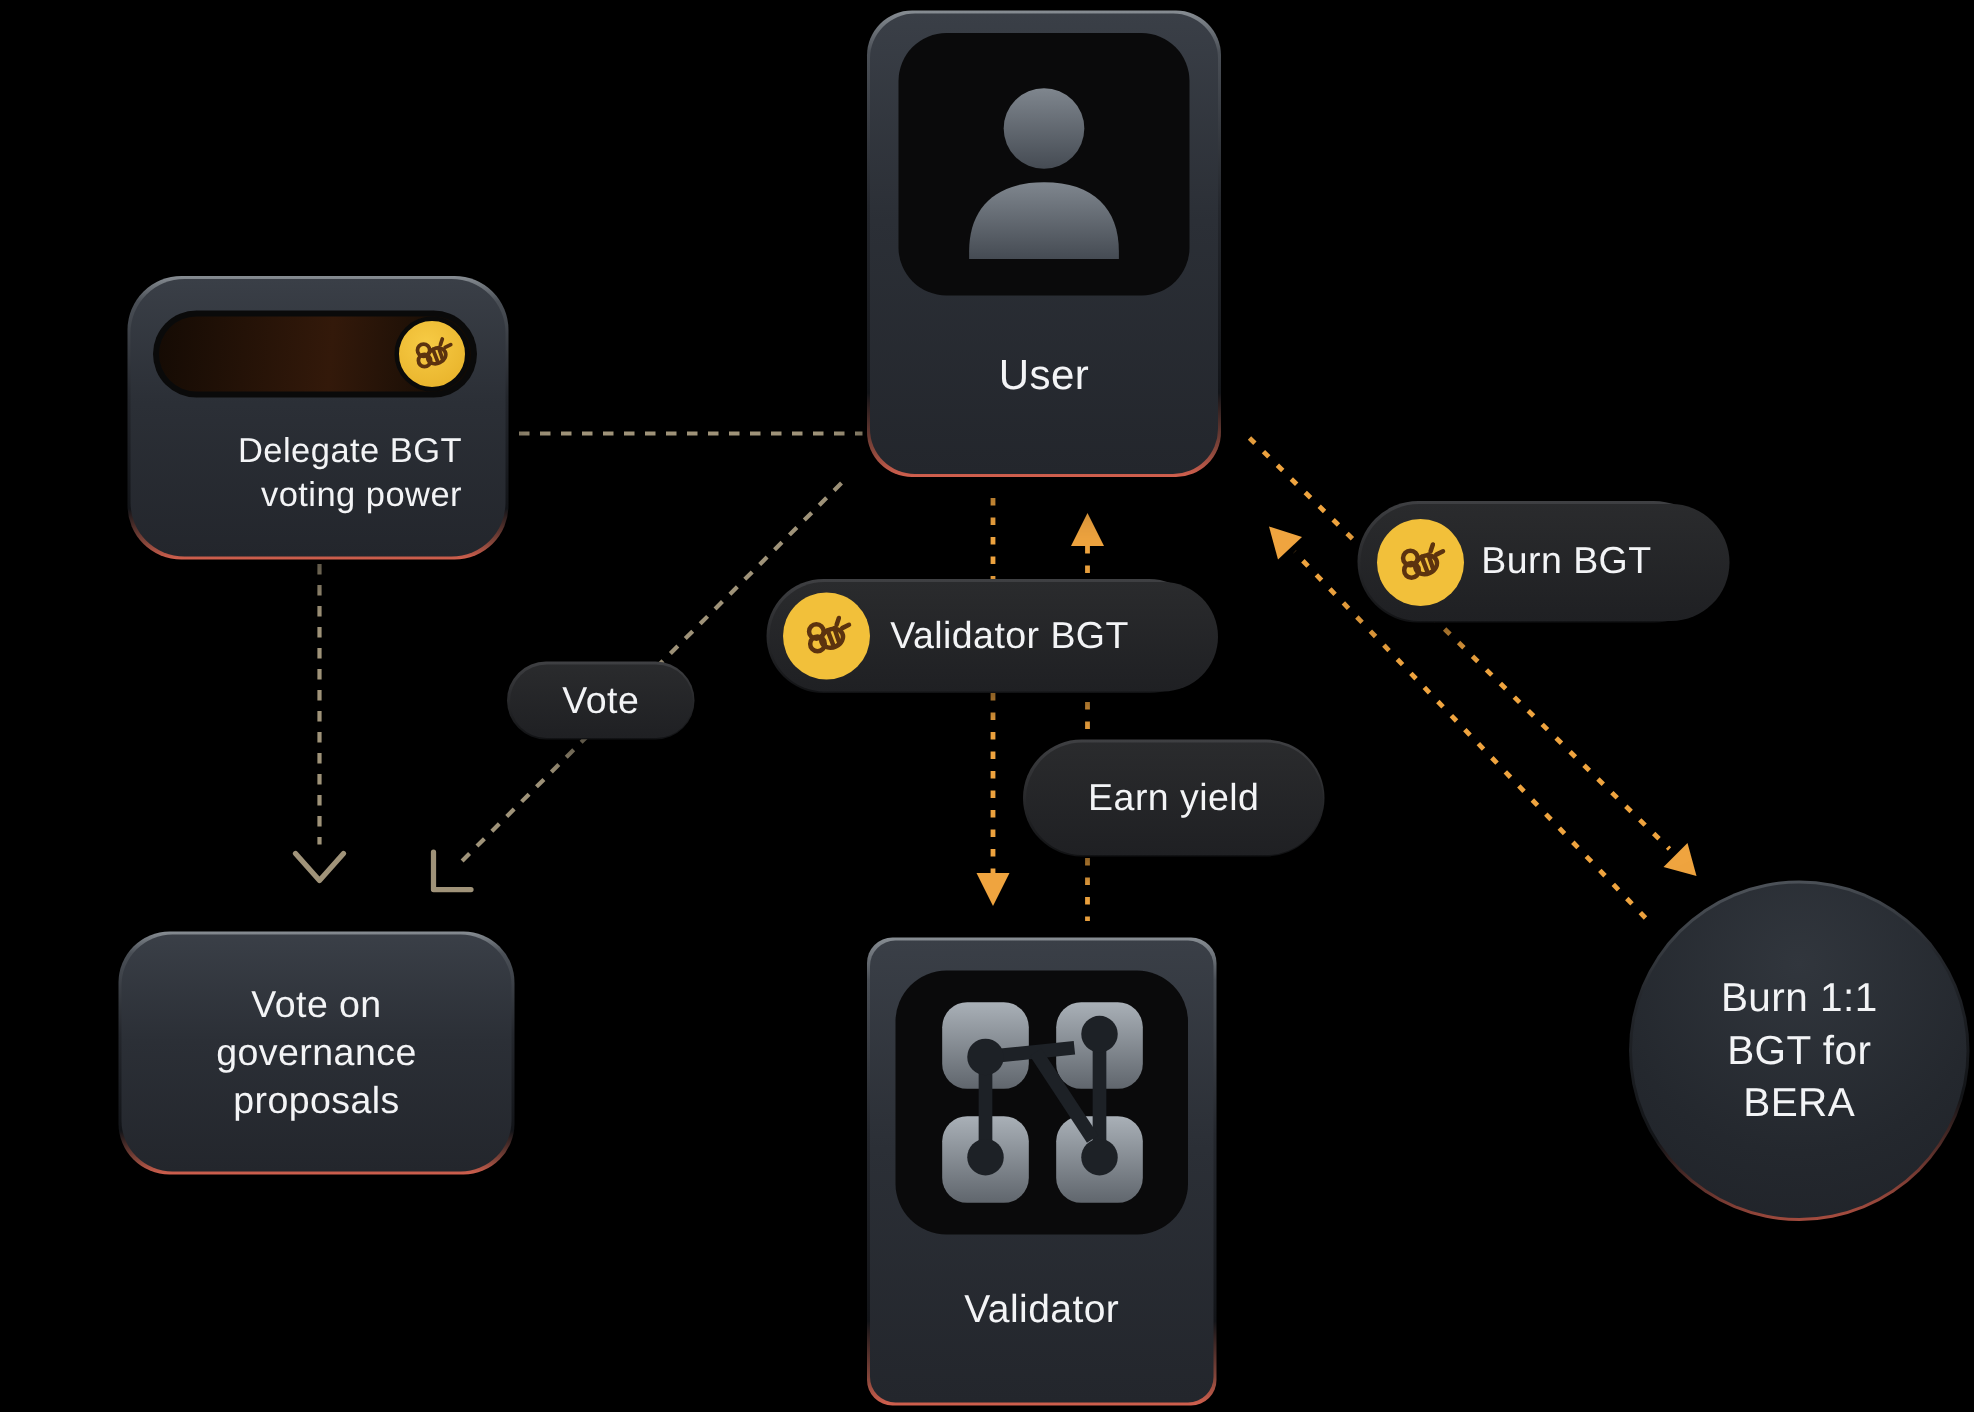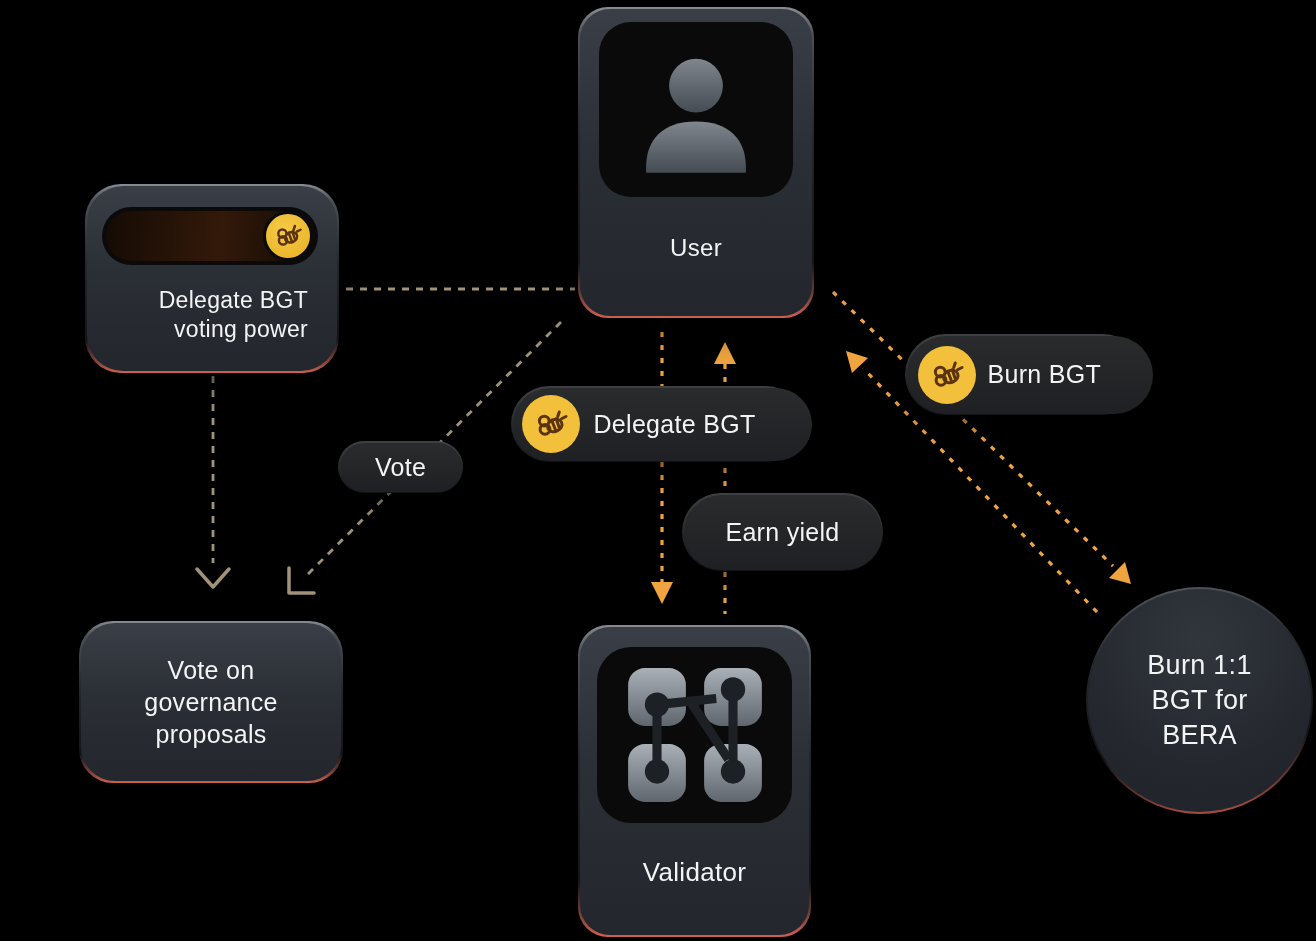--- a/index.html
+++ b/index.html
@@ -80,21 +80,21 @@
           <defs>
             <linearGradient id="pg" x1="0" y1="0" x2="0" y2="1">
               <stop offset="0" stop-color="#7f868e"></stop>
                 <stop offset="1" stop-color="#454b53"></stop>
             </linearGradient>
           </defs>
           <circle cx="50" cy="31" r="21" fill="url(#pg)"></circle>
           <path d="M50,59 c26,0 39,14 39,36 l0,4 -78,0 0,-4 c0,-22 13,-36 39,-36 z" fill="url(#pg)"></path>
         </svg>
       </div>
-      <div class="nlabel" style="top:225px;font-size:24px;">User</div>
+      <div class="nlabel" style="top:225px;font-size:28px;">User</div>
     </div>
   </div>
 
   <div class="card z2" style="left:85px;top:184px;width:254px;height:189px;border-radius:36px;">
     <div class="card-inner">
       <div class="toggle" style="left:15px;top:21px;width:216px;height:58px;">
         <div class="toggle-track">
           <div class="knob">
             <svg width="30" height="30" viewBox="0 0 48 48">
               <g stroke="#5C330F" stroke-width="4" fill="none" stroke-linecap="round" stroke-linejoin="round">
@@ -115,21 +115,21 @@
       </div>
     </div>
   </div>
 
   <div class="card z2" style="left:79px;top:621px;width:264px;height:162px;border-radius:34px;">
     <div class="card-inner" style="display:flex;align-items:center;justify-content:center;">
       <div class="wrap-text" style="width:160px;font-size:25px;">Vote on governance proposals</div>
     </div>
   </div>
 
-  <div class="card z2" style="left:578px;top:625px;width:233px;height:312px;border-radius:30px;">
+  <div class="card z2" style="left:578px;top:625px;width:233px;height:312px;border-radius:17px;">
     <div class="card-inner">
       <div class="iconbox" style="left:17px;top:20px;width:195px;height:176px;border-radius:34px;">
         <svg width="152" height="152" viewBox="0 0 100 100">
           <defs>
             <linearGradient id="vg" x1="0" y1="0" x2="0" y2="1">
               <stop offset="0" stop-color="#a9b0b7"></stop>
                 <stop offset="1" stop-color="#60666d"></stop>
             </linearGradient>
           </defs>
           <rect x="6" y="6" width="38" height="38" rx="11" fill="url(#vg)"></rect>
@@ -168,21 +168,21 @@
             <circle cx="15" cy="20" r="6.5"></circle>
             <circle cx="16" cy="31" r="6.5"></circle>
             <ellipse cx="29" cy="26" rx="10" ry="8" transform="rotate(-25 29 26)"></ellipse>
             <path d="M25,19 L30,32"></path>
             <path d="M31,17 L35,29"></path>
             <path d="M33,14 l2,-6"></path>
             <path d="M38,17 l6,-3"></path>
           </g>
         </svg>
       </div>
-      <div class="pill-text" style="margin-left:14px;">Delegate BGT</div>
+      <div class="pill-text" style="margin-left:14px;">Validator BGT</div>
     </div>
   </div>
 
   <div class="pill pill-center z3" style="left:338px;top:441px;width:125px;height:52px;">
     <div class="pill-inner">
       <div class="pill-text">Vote</div>
     </div>
   </div>
 
   <div class="pill pill-center z3" style="left:682px;top:493px;width:201px;height:78px;">

